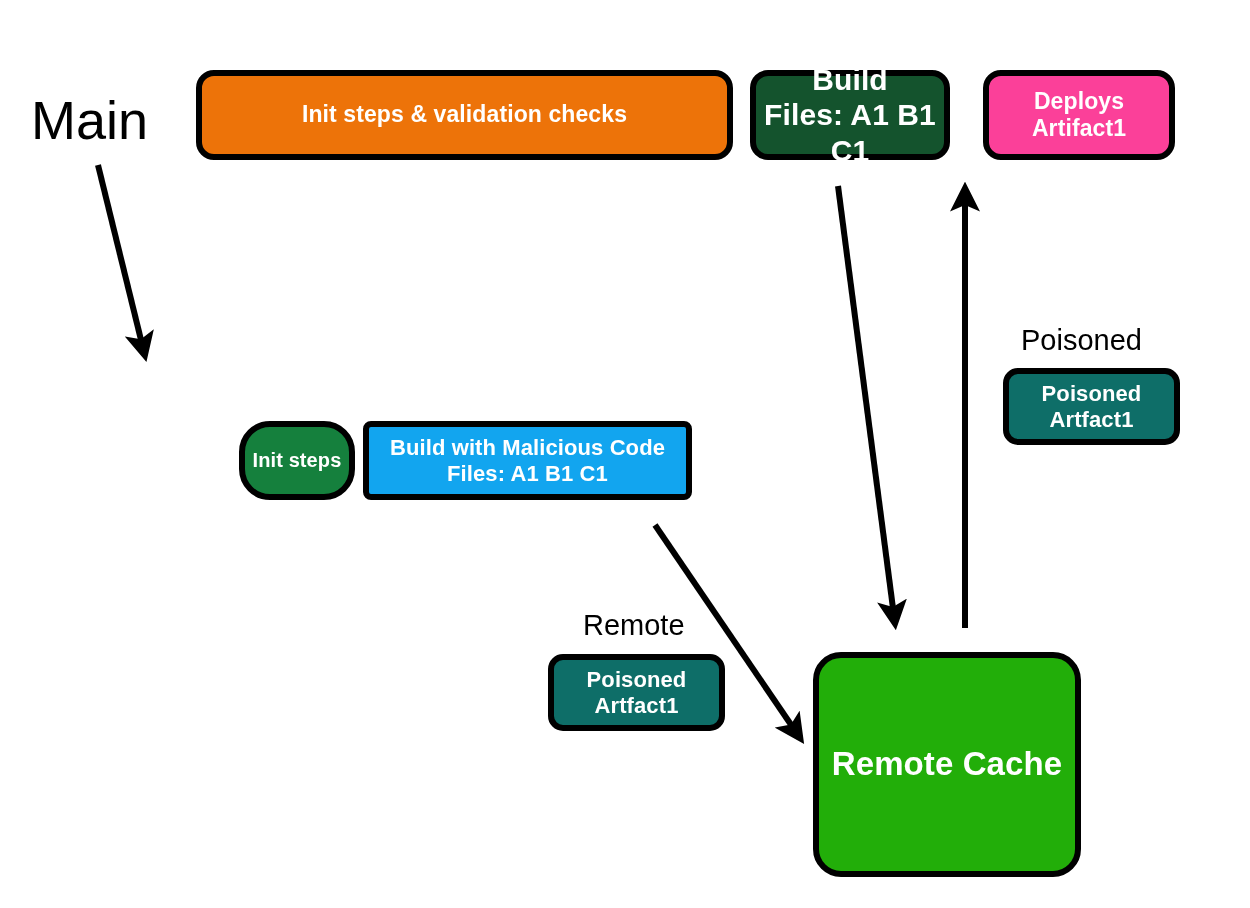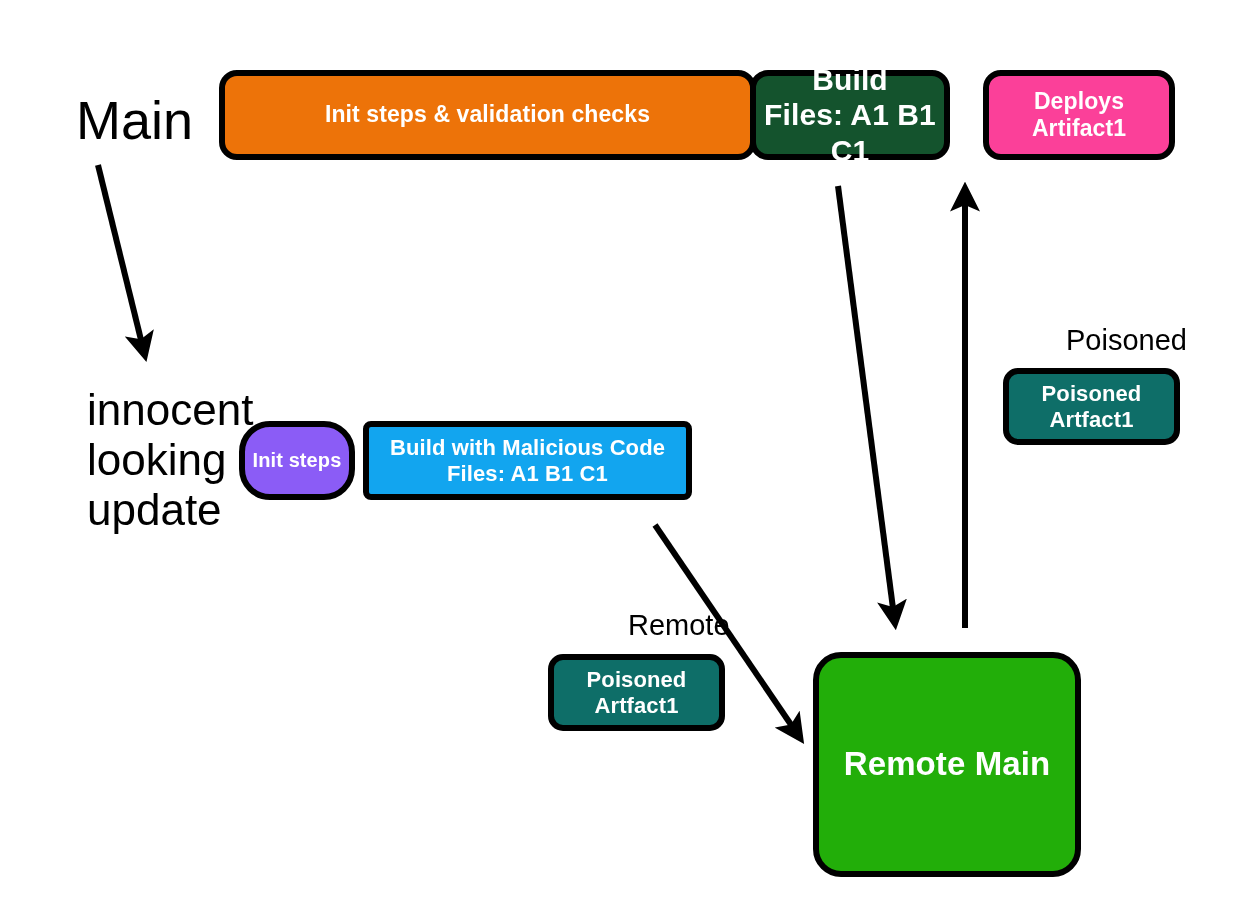--- a/index.html
+++ b/index.html
@@ -32,56 +32,54 @@
     line-height: 1.18;
     white-space: pre-line;
     letter-spacing: 0.1px;
   }
   .plain-label {
     position: absolute;
     color: #000000;
     font-weight: normal;
     line-height: 1.14;
     white-space: pre-line;
-    margin-left: 45px;
   }
   #arrow-layer {
     position: absolute;
     left: 0;
     top: 0;
     width: 1250px;
     height: 908px;
     pointer-events: none;
   }
 
   
   #node-init-validation {
     left: 196px; top: 70px; width: 537px; height: 90px;
     background: #ED7309;
     font-size: 23px;
     border-radius: 18px;
-    margin-left: 23px;
   }
   #node-build-main {
     left: 750px; top: 70px; width: 200px; height: 90px;
     background: #14532d;
     font-size: 30px;
     border-radius: 18px;
   }
   #node-deploys {
     left: 983px; top: 70px; width: 192px; height: 90px;
     background: #FB4099;
     font-size: 23px;
     border-radius: 18px;
   }
 
   
   #node-init-steps {
     left: 239px; top: 421px; width: 116px; height: 79px;
-    background: #8b5cf6;
+    background: #15803d;
     font-size: 20px;
     border-radius: 31px;
   }
   #node-build-malicious {
     left: 363px; top: 421px; width: 329px; height: 79px;
     background: #12A5EF;
     font-size: 22px;
     border-radius: 8px;
   }
 
@@ -141,23 +139,20 @@
       </marker>
     </defs>
     <line x1="98" y1="165" x2="143" y2="348" stroke="#000000" stroke-width="6" marker-end="url(#head)"></line>
     <line x1="838" y1="186" x2="894" y2="616" stroke="#000000" stroke-width="6" marker-end="url(#head)"></line>
     <line x1="965" y1="628" x2="965" y2="196" stroke="#000000" stroke-width="6" marker-end="url(#head)"></line>
     <line x1="655" y1="525" x2="796" y2="732" stroke="#000000" stroke-width="6" marker-end="url(#head)"></line>
   </svg>
 
   <div class="plain-label" id="label-main">Main</div>
 
-  <div class="plain-label" id="label-innocent-update">innocent
-looking
-update</div>
 
   <div class="node" id="node-init-validation">Init steps &amp; validation checks</div>
 
   <div class="node" id="node-build-main">Build
 Files: A1  B1  C1</div>
 
   <div class="node" id="node-deploys">Deploys
 Artifact1</div>
 
   <div class="node" id="node-init-steps">Init steps</div>
@@ -169,15 +164,15 @@
   <div class="plain-label" id="label-downloads">Poisoned</div>
 
   <div class="plain-label" id="label-uploads">Remote</div>
 
   <div class="node" id="node-artifact-download">Poisoned
 Artfact1</div>
 
   <div class="node" id="node-artifact-upload">Poisoned
 Artfact1</div>
 
-  <div class="node" id="node-remote-cache">Remote Main</div>
+  <div class="node" id="node-remote-cache">Remote Cache</div>
 
 </div>
 
 </body></html>

